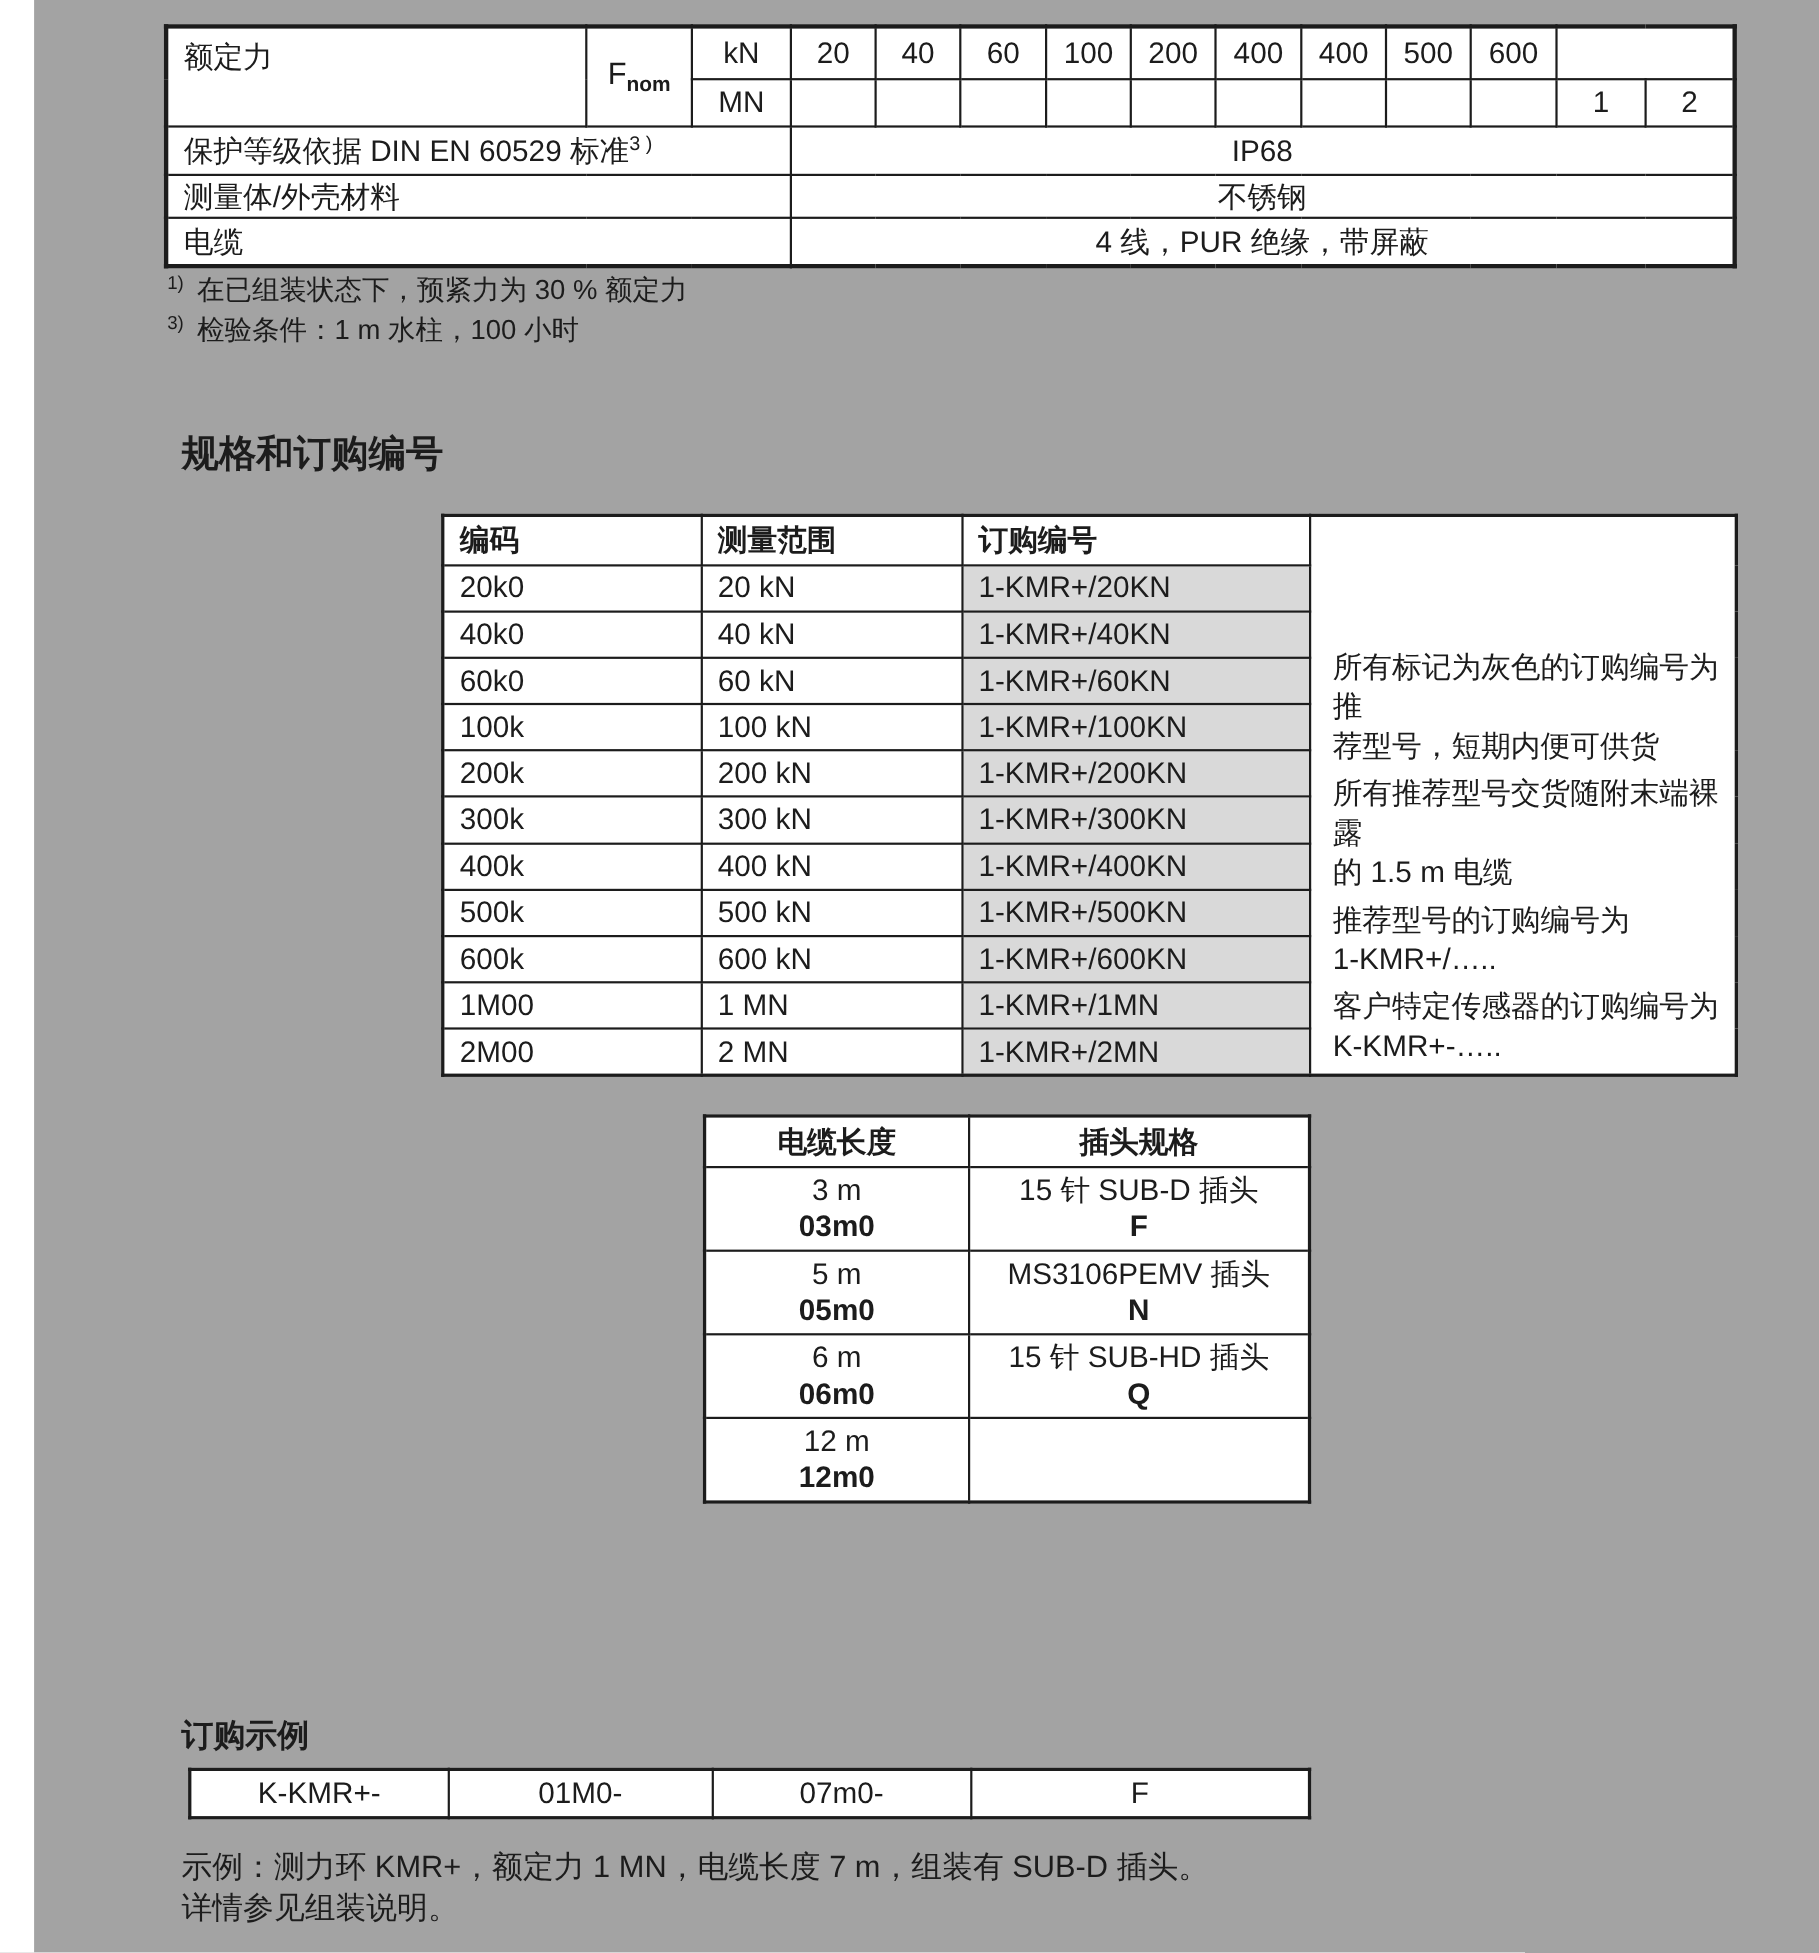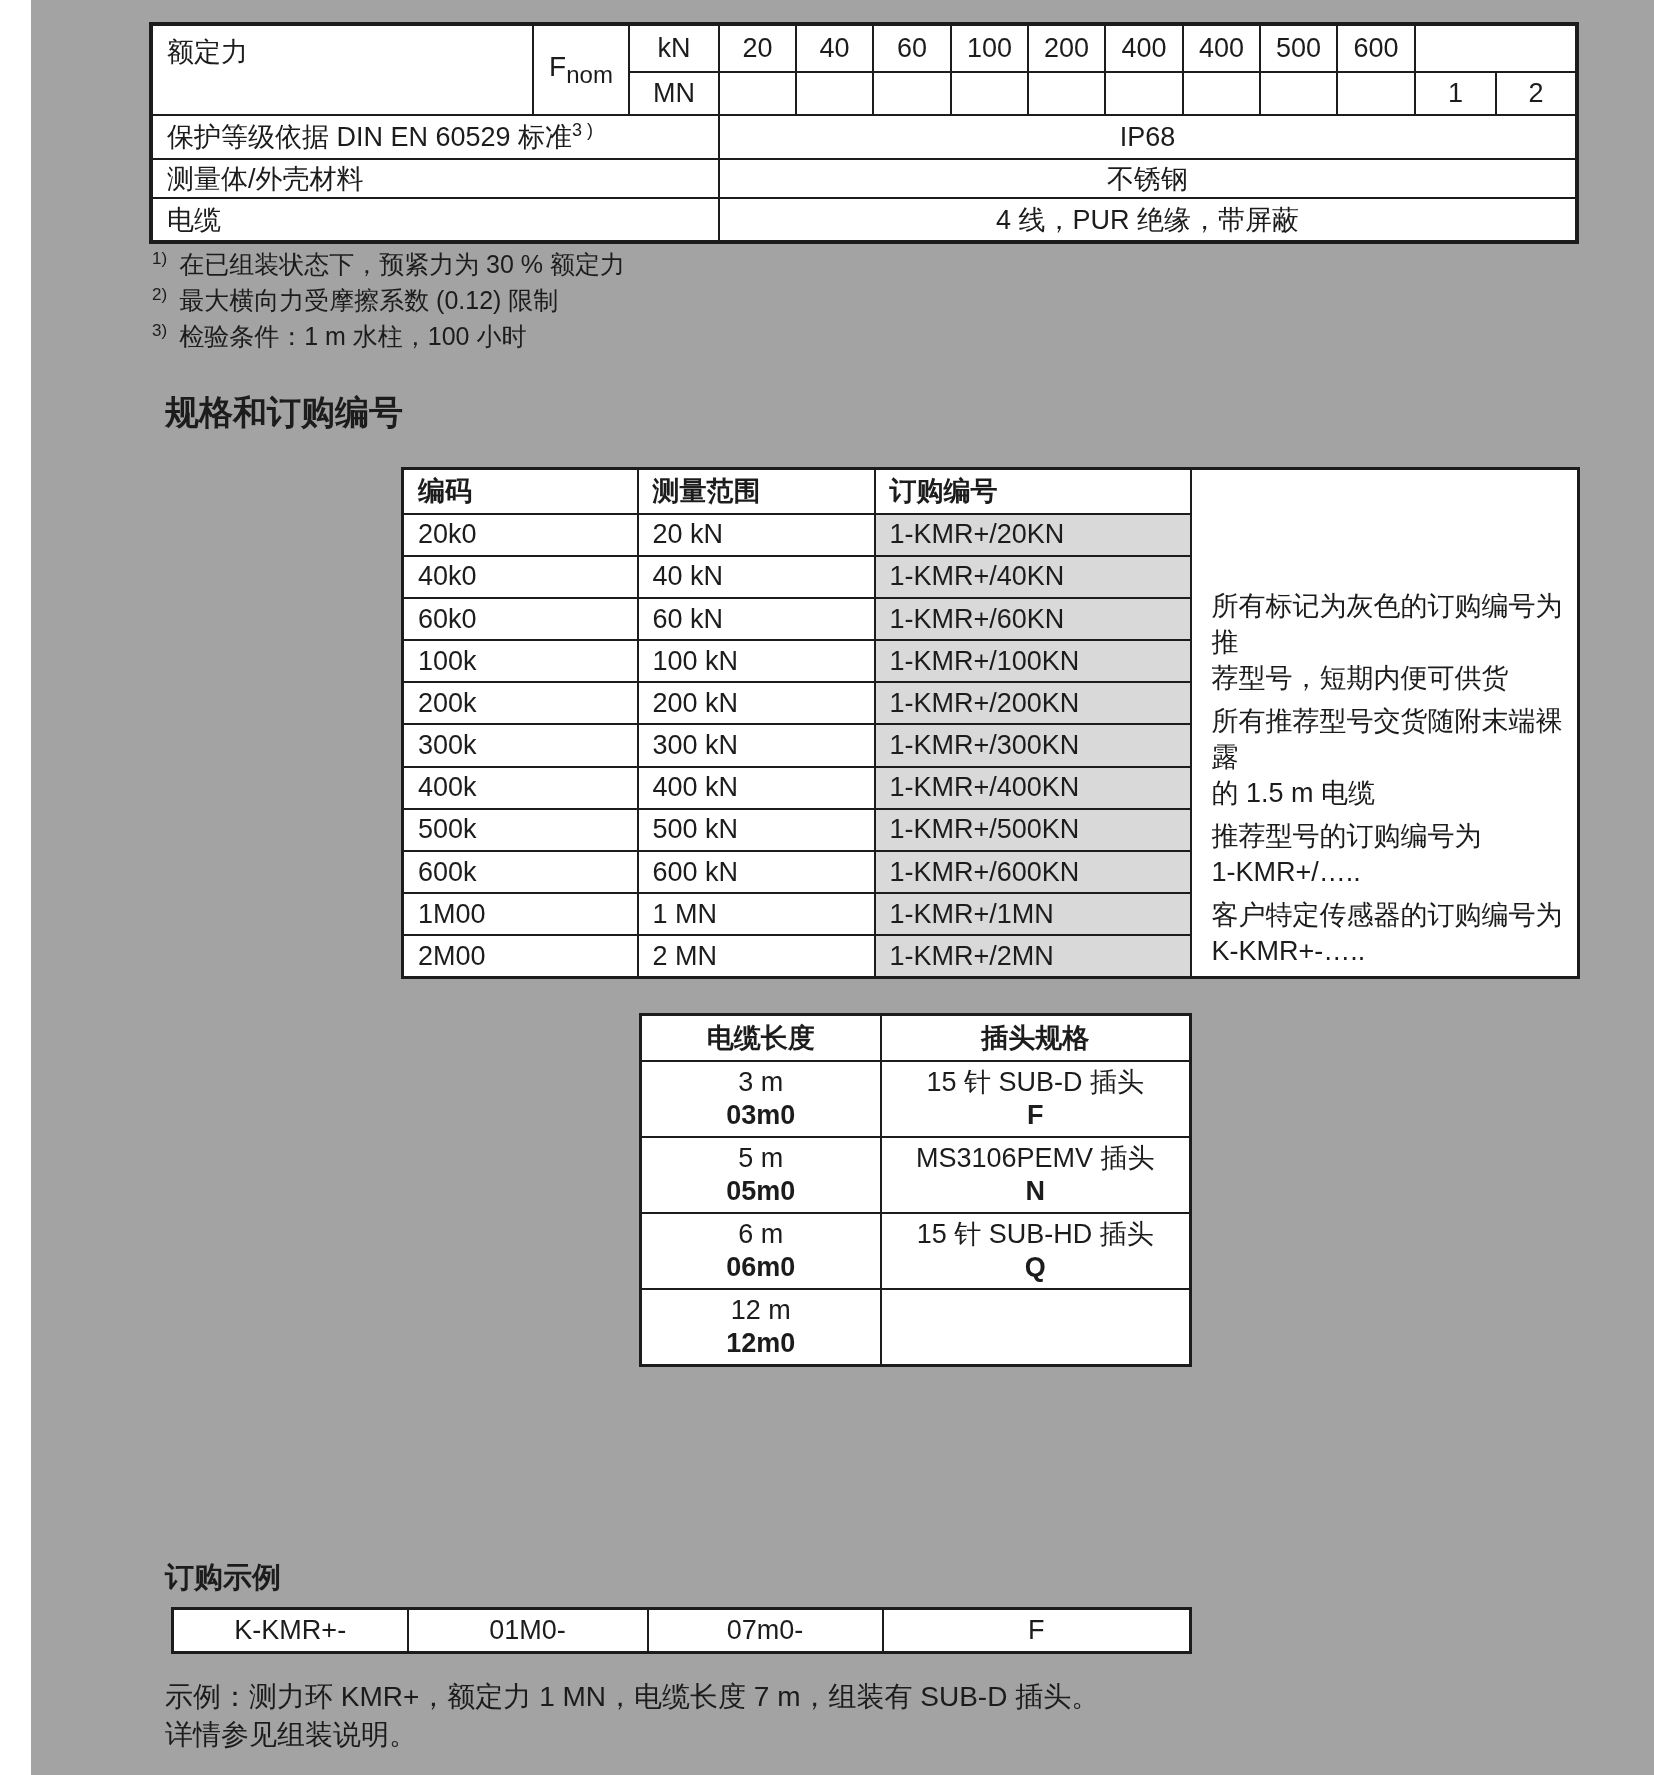--- a/index.html
+++ b/index.html
@@ -17,21 +17,21 @@
   .t-top { left:118px; top:22px; width:1426px; border:4px solid #1c1c1c; }
   .t-top td { text-align:center; vertical-align:middle; }
   .t-top tr.r1 { height:48px; }
   .t-top tr.r2 { height:43px; }
   .t-top tr.r3 { height:44px; }
   .t-top tr.r4 { height:39px; }
   .t-top tr.r5 { height:44px; }
   .t-top td.lbl { text-align:left; padding-left:14px; }
   .t-top td.lbl-top { text-align:left; vertical-align:top; padding:8px 0 0 14px; }
   .t-top .fnom { font-size:28px; }
-  .t-top .fnom sub { font-size:24px; }
+  .t-top .fnom sub { font-size:19px;font-weight:bold; }
   sup.marker { font-size:18px; vertical-align:super; line-height:0; }
 
   
   .footnotes { position:absolute; left:121px; top:250px; font-size:25px; }
   .footnotes .fn { margin-bottom:7px; line-height:29px; }
   .footnotes sup { font-size:17px; vertical-align:super; line-height:0; margin-right:12px; }
 
   
   .section-title { position:absolute; left:134px; top:390px; font-size:34px; font-weight:bold; }
 
@@ -125,21 +125,20 @@
     </tr>
     <tr class="r5">
       <td colspan="3" class="lbl">电缆</td>
       <td colspan="11">4 线，PUR 绝缘，带屏蔽</td>
     </tr>
   </tbody>
     </table>
 
   <div class="footnotes">
     <div class="fn"><sup>1)</sup><span>在已组装状态下，预紧力为 30 % 额定力</span></div>
-    <div class="fn"><sup>2)</sup><span>最大横向力受摩擦系数 (0.12) 限制</span></div>
     <div class="fn"><sup>3)</sup><span>检验条件：1 m 水柱，100 小时</span></div>
   </div>
 
   <div class="section-title">规格和订购编号</div>
 
   <table class="t-order">
     <colgroup>
       <col style="width:235px">
         <col style="width:237px">
         <col style="width:316px">

